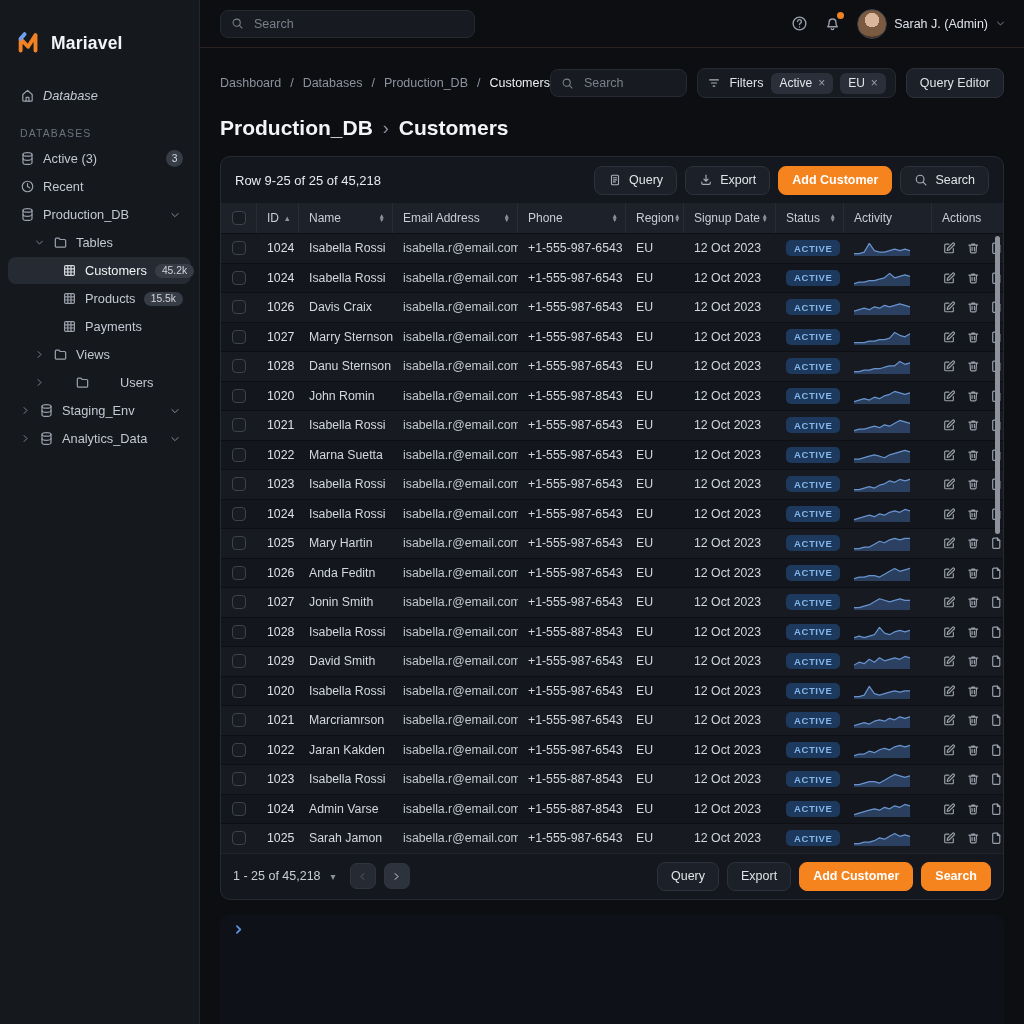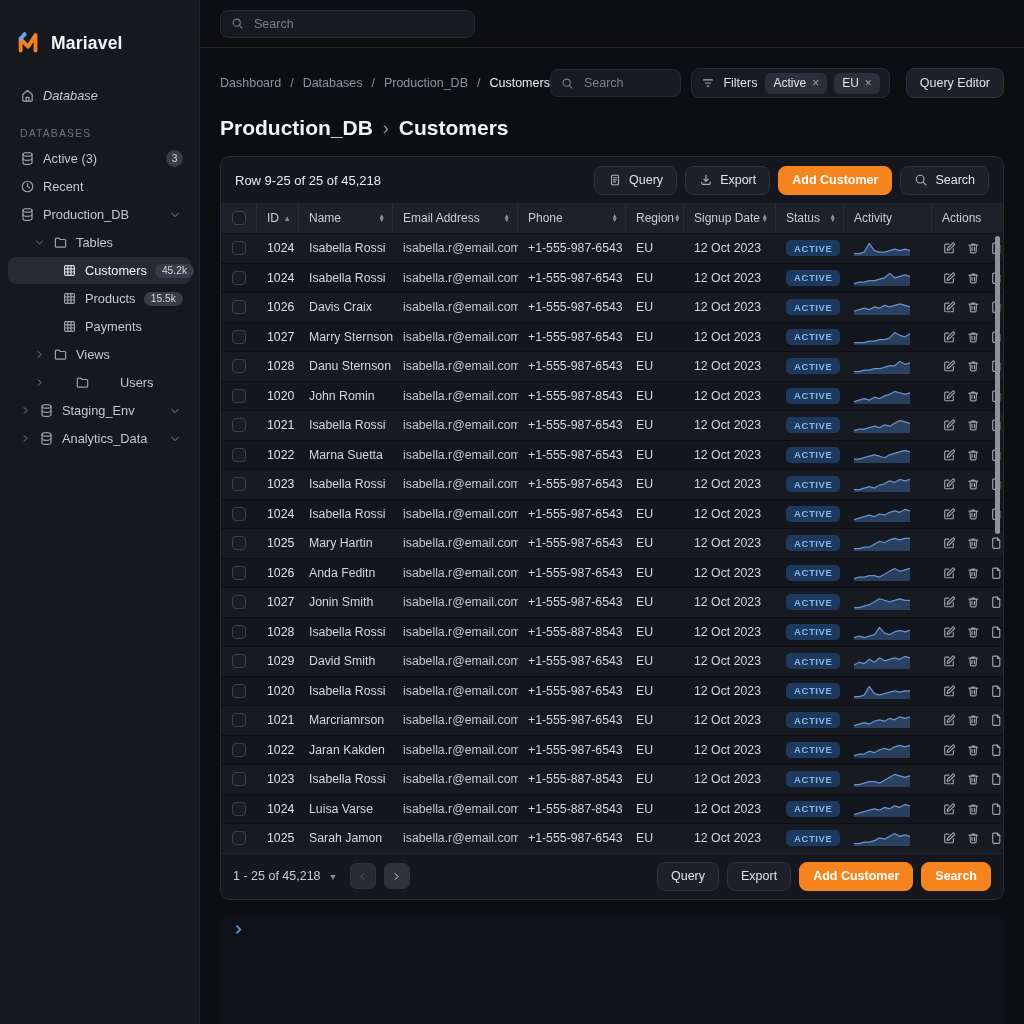--- a/index.html
+++ b/index.html
@@ -67,21 +67,21 @@
   .filters-group .ficon svg { width:14px; height:14px; }
   .filters-label { font-size:12.5px; color:#dfe3e9; }
   .chip { display:flex; align-items:center; gap:6px; background:#2a2f39; border-radius:6px;
     height:21px; padding:0 8px; font-size:12px; color:#e3e6ea; cursor:pointer; }
   .chip .x { color:#9aa0aa; font-size:12px; }
   .btn { display:flex; align-items:center; gap:7px; background:#1c2028; border:1px solid #2c313b;
     border-radius:8px; height:30px; padding:0 13px; font-size:12.5px; color:#dfe3e9; cursor:pointer;
     font-family:inherit; white-space:nowrap; }
   .btn svg { width:14px; height:14px; color:#aab0ba; }
   .btn.primary { background:#f5831e; border-color:#f5831e; color:#fff; font-weight:bold; }
-  .qe-btn { margin-left:16px; }
+  .qe-btn { margin-left:10px; }
 
   .page-title { margin-top:18px; display:flex; align-items:center; gap:10px;
     font-size:21px; font-weight:bold; color:#f2f4f7; }
   .page-title .sep { color:#8d939e; font-weight:normal; font-size:18px; }
 
   
   .card { margin-top:16px; background:#14171d; border:1px solid #262b33; border-radius:10px;
     position:relative; overflow:hidden; }
   .card-header { height:46px; display:flex; align-items:center; padding:0 14px; gap:8px; }
   .summary { font-size:13px; color:#e7eaee; }
@@ -310,20 +310,45 @@
 
     <header class="topbar">
       <div class="search-box">
         <span style="display:flex">
             <svg viewBox="0 0 16 16" fill="none" stroke="currentColor" stroke-width="1.3" stroke-linecap="round" stroke-linejoin="round">
               <circle cx="7" cy="7" r="4.4"></circle>
               <path d="M10.4 10.4L13.6 13.6"></path>
             </svg>
           </span>
         <input placeholder="Search" style="">
+      </div>
+      <div class="topbar-right">
+        <span class="icon-btn">
+            <svg viewBox="0 0 16 16" fill="none" stroke="currentColor" stroke-width="1.3" stroke-linecap="round" stroke-linejoin="round">
+              <circle cx="8" cy="8" r="6"></circle>
+              <path d="M6.2 6.1a1.8 1.8 0 1 1 2.6 1.7c-.5.25-.8.6-.8 1.1"></path>
+              <path d="M8 11.2v.1"></path>
+            </svg>
+          </span>
+        <span class="icon-btn">
+            <svg viewBox="0 0 16 16" fill="none" stroke="currentColor" stroke-width="1.3" stroke-linecap="round" stroke-linejoin="round">
+              <path d="M12.5 11H3.5c.8-.9 1.3-1.5 1.3-4a3.2 3.2 0 0 1 6.4 0c0 2.5.5 3.1 1.3 4z"></path>
+              <path d="M6.8 13a1.3 1.3 0 0 0 2.4 0"></path>
+            </svg>
+            <span class="notif-dot"></span>
+          </span>
+        <div class="user-chip">
+          <span class="avatar"></span>
+          <span class="user-name">Sarah J. (Admin)</span>
+          <span class="chev" style="display:flex">
+              <svg viewBox="0 0 16 16" fill="none" stroke="currentColor" stroke-width="1.3" stroke-linecap="round" stroke-linejoin="round">
+                <path d="M3.8 6L8 10.2 12.2 6"></path>
+              </svg>
+            </span>
+        </div>
       </div>
     </header>
 
     <div class="content">
 
       <div class="crumb-row">
         <nav class="crumbs" id="crumbs">
             <span class="crumb">Dashboard</span>
             <span>/</span>
             <span class="crumb">Databases</span>
@@ -1186,21 +1211,21 @@
                     <path d="M9.3 2.4V5h2.6"></path>
                   </svg>
                 </span>
               </div>
             </div>
             <div class="trow">
               <div class="cell c-check" style="width: 36px;">
                 <span class="checkbox"></span>
               </div>
               <div class="cell c-id" style="width: 42px;">1024</div>
-              <div class="cell c-name" style="width: 94px;">Luisa Varse</div>
+              <div class="cell c-name" style="width: 94px;">Admin Varse</div>
               <div class="cell c-email" style="width: 125px;">isabella.r@email.com</div>
               <div class="cell c-phone" style="width: 108px;">+1-555-887-8543</div>
               <div class="cell c-region" style="width: 58px;">EU</div>
               <div class="cell c-date" style="width: 92px;">12 Oct 2023</div>
               <div class="cell c-status" style="width: 68px;"><span class="status-badge">ACTIVE</span></div>
               <div class="cell spark" style="width: 88px;">
                 <svg width="56" height="18" viewBox="0 0 56 18">
                   <polygon points="0.0,14.6 5.1,13.1 10.2,11.7 15.3,10.2 20.4,8.8 25.5,10.2 30.5,7.3 35.6,8.8 40.7,5.8 45.8,7.3 50.9,4.4 56.0,5.8 56,17 0,17" fill="rgba(70,110,175,0.45)"></polygon>
                   <polyline points="0.0,14.6 5.1,13.1 10.2,11.7 15.3,10.2 20.4,8.8 25.5,10.2 30.5,7.3 35.6,8.8 40.7,5.8 45.8,7.3 50.9,4.4 56.0,5.8" fill="none" stroke="#6794cf" stroke-width="1.2" stroke-linejoin="round" stroke-linecap="round"></polyline>
                 </svg>

